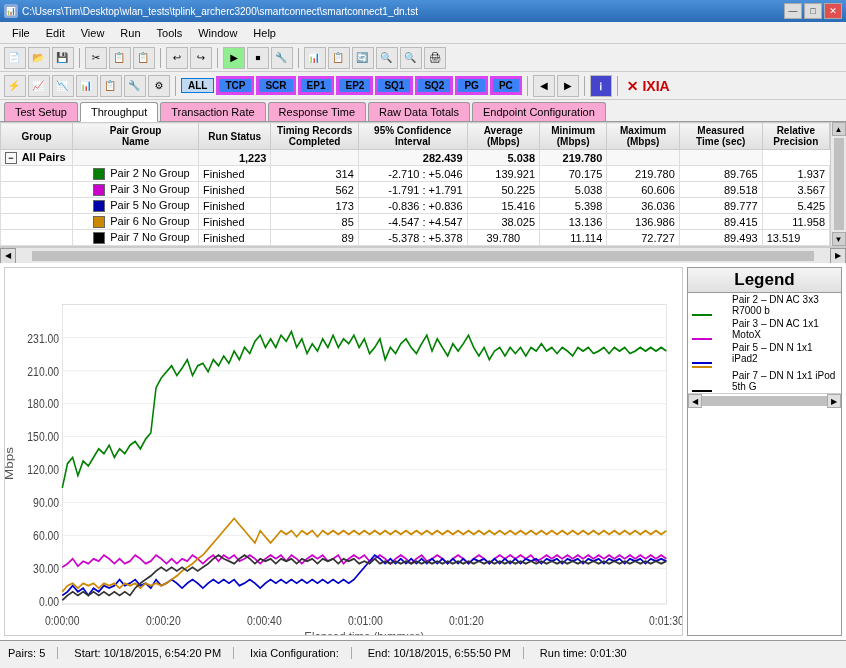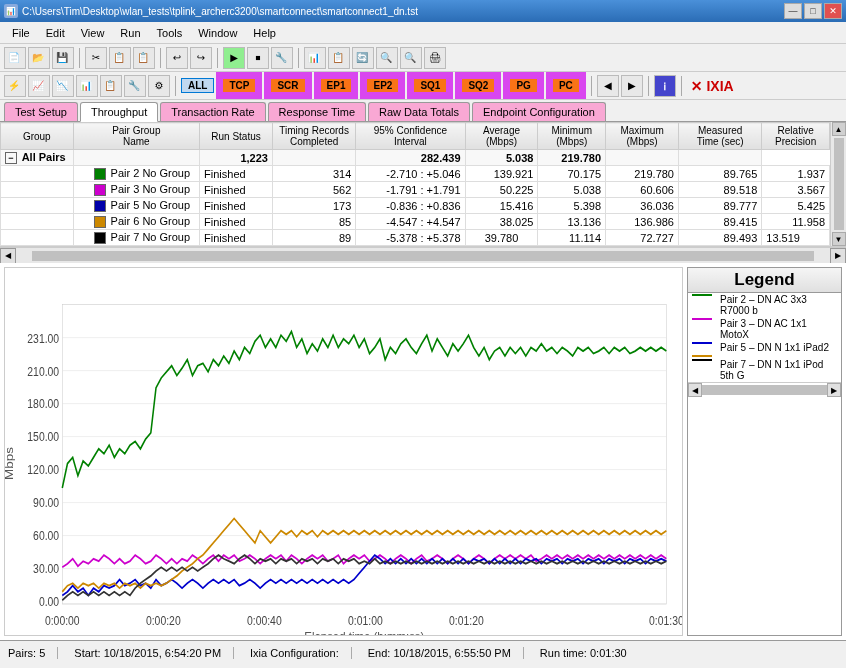--- a/index.html
+++ b/index.html
@@ -55,22 +55,22 @@
     .tb-btn {
       width: 22px; height: 22px;
       border: 1px solid #bbb;
       background: #e8e8e8;
       cursor: pointer;
       display: flex; align-items: center; justify-content: center;
       font-size: 10px;
     }
     .tb-sep { width: 1px; height: 20px; background: #aaa; margin: 0 3px; }
     .tb-label {
-      border: 7px solid #d946ef;
-      background: #f97316;
+      border: 3px solid #d946ef;
+      background: #3b82f6;
       padding: 1px 6px;
       font-size: 10px;
       font-weight: bold;
       cursor: pointer;
     }
     .tb-label.active { background: #c0d8f0; border: 1px solid #0078d4; }
     .ixia-logo { color: #cc0000; font-weight: bold; font-size: 14px; margin-left: 4px; }
 
     
     .tab-bar {
@@ -101,21 +101,21 @@
       border-bottom: 1px solid #ccc;
       overflow: auto;
       flex-shrink: 0;
     }
     table { border-collapse: collapse; width: 100%; font-size: 11px; }
     th {
       background: linear-gradient(to bottom, #f5f5f5, #e0e0e0);
       border: 1px solid #ccc;
       padding: 2px 4px;
       text-align: center;
-      font-weight: normal;
+      font-weight: bold;
       font-size: 10px;
       white-space: nowrap;
     }
     td {
       border: 1px solid #ddd;
       padding: 1px 4px;
       font-size: 11px;
       white-space: nowrap;
     }
     .all-pairs-row td { font-weight: bold; background: #f8f8f8; }
@@ -150,24 +150,24 @@
     .legend-title {
       background: linear-gradient(to bottom, #f5f5f5, #e0e0e0);
       border-bottom: 1px solid #999;
       text-align: center;
       font-weight: bold;
       padding: 2px 4px;
       font-size: 17px;
     }
     .legend-item {
       display: flex;
-      align-items: flex-start;
+      align-items: flex-end;
       padding: 1px 4px;
       font-size: 10px;
-      gap: 8px;
+      gap: 20px;
     }
     .legend-color {
       width: 20px;
       height: 2px;
       flex-shrink: 0;
     }
 
     
     .status-bar {
       background: #f0f0f0;

